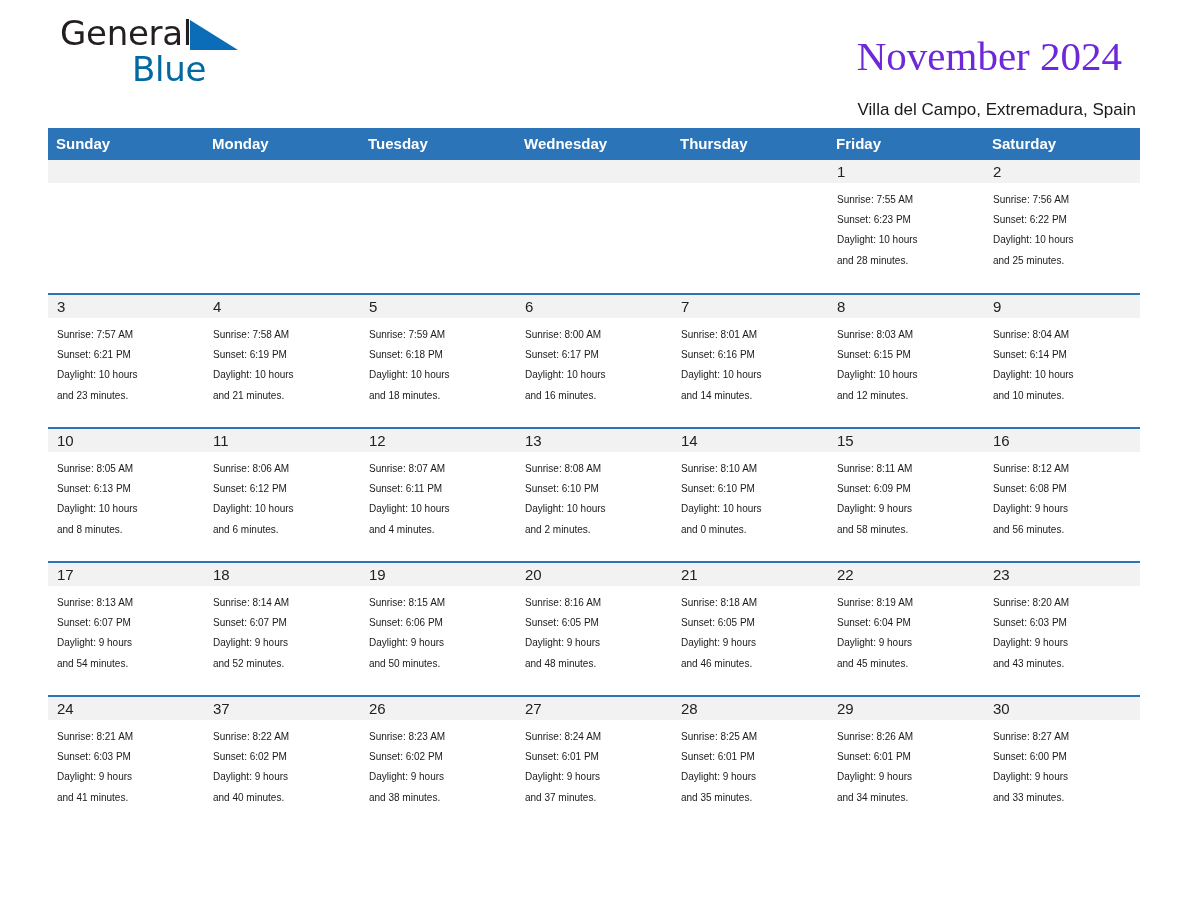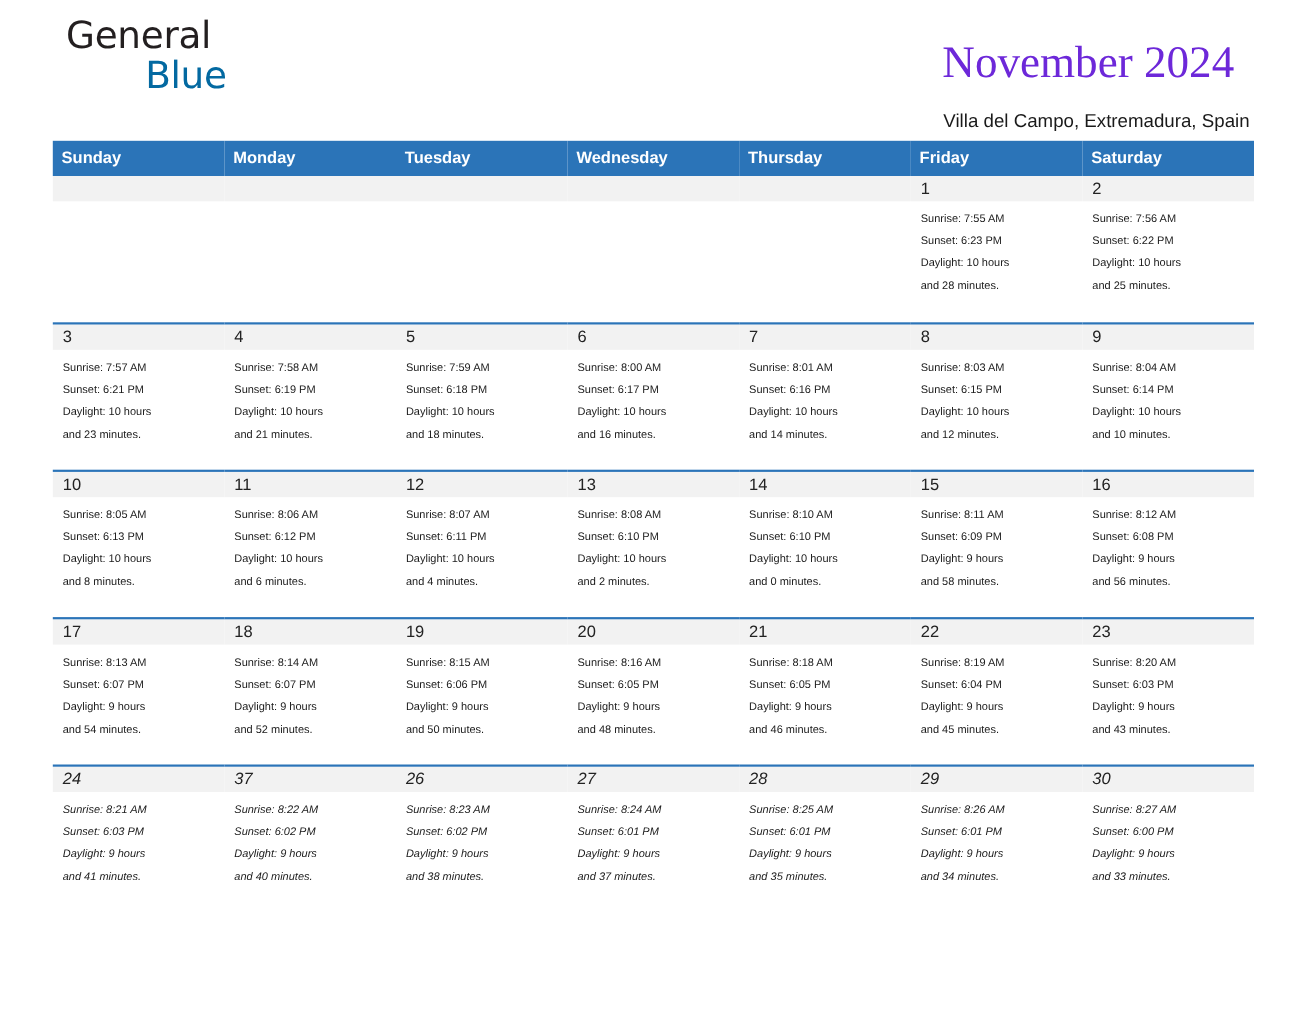--- a/index.html
+++ b/index.html
@@ -33,21 +33,20 @@
     left: 12px;
     top: 14px;
     width: 200px;
     height: 78px;
   }
   .logo-row1 {
     position: relative;
     height: 42px;
     display: flex;
     align-items: flex-start;
-    flex-direction: column;
   }
   .logo-general {
     font-size: 34px;
     line-height: 38px;
     color: #231f20;
     letter-spacing: -0.3px;
     font-family: "DejaVu Sans", sans-serif;
   }
   .logo-tri {
     display: block;
@@ -101,21 +100,20 @@
   .calendar td {
     vertical-align: top;
     padding: 0;
     border: none;
     border-bottom: 2px solid #2b74b8;
     height: 134px;
     box-sizing: border-box;
   }
   .calendar tr:last-child td {
     border-bottom: none;
-    font-style: italic;
   }
   .daynum-band {
     background: #f2f2f2;
     height: 23px;
     font-size: 15px;
     line-height: 23px;
     padding-left: 9px;
     color: #222;
     box-sizing: border-box;
   }

